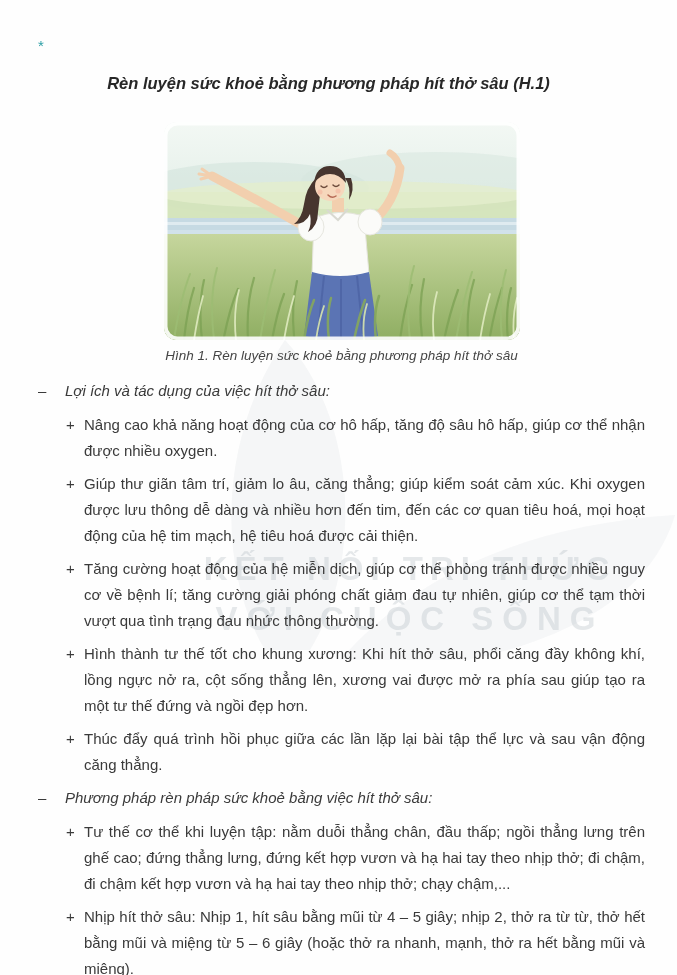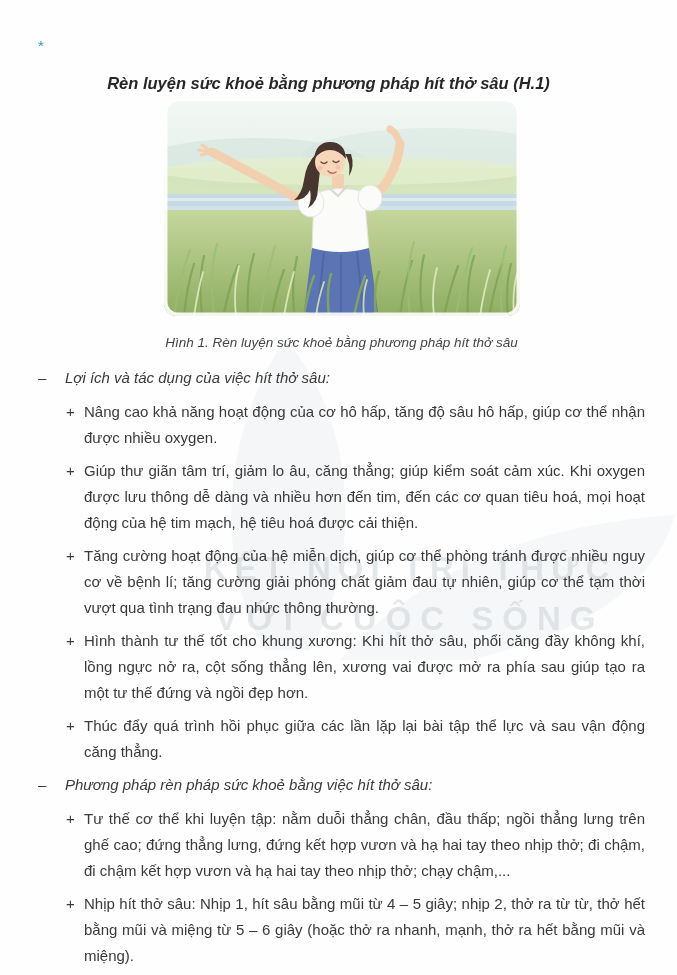--- a/index.html
+++ b/index.html
@@ -11,24 +11,24 @@
            font-weight:bold;color:rgba(158,170,176,0.26);line-height:1.15;
            font-family:"Liberation Sans","DejaVu Sans",sans-serif;}
   .wm-text .l1{font-size:33px;letter-spacing:7px;}
   .wm-text .l2{font-size:33px;letter-spacing:9px;margin-top:12px;}
   
   .content{position:absolute;inset:0;z-index:1;padding:34px 32px 0 38px;box-sizing:border-box;}
   .hdr{display:flex;align-items:flex-start;color:#2d9fa6;font-style:italic;
        font-size:15.5px;line-height:22px;margin-bottom:15px;}
   .hdr .star{width:26px;flex:none;font-style:normal;font-size:15px;padding-top:1px;}
   .title{font-weight:bold;font-style:italic;font-size:16.5px;color:#272727;
-         text-align:center;padding-right:26px;margin-bottom:4px;line-height:22px;}
+         text-align:center;padding-right:26px;margin-bottom:28px;line-height:22px;}
   figure.illus{margin:0 auto;width:356px;height:218px;border-radius:12px;overflow:hidden;}
   .caption{text-align:center;font-style:italic;font-size:13.5px;color:#454545;
-           margin:18px 0 13px 0;line-height:18px;}
+           margin:7px 0 13px 0;line-height:18px;}
   .dash-row{display:flex;font-size:15px;line-height:26px;margin:2px 0 8px 0;}
   .dash-row .dash{width:27px;flex:none;}
   .dash-row .dash-text{flex:1;font-style:italic;}
   .plus-row{display:flex;font-size:15px;line-height:26px;margin:0 0 7px 28px;}
   .plus-row .plus{width:18px;flex:none;}
   .plus-row .plus-text{flex:1;text-align:justify;}
 </style>
 </head>
 <body>
 

